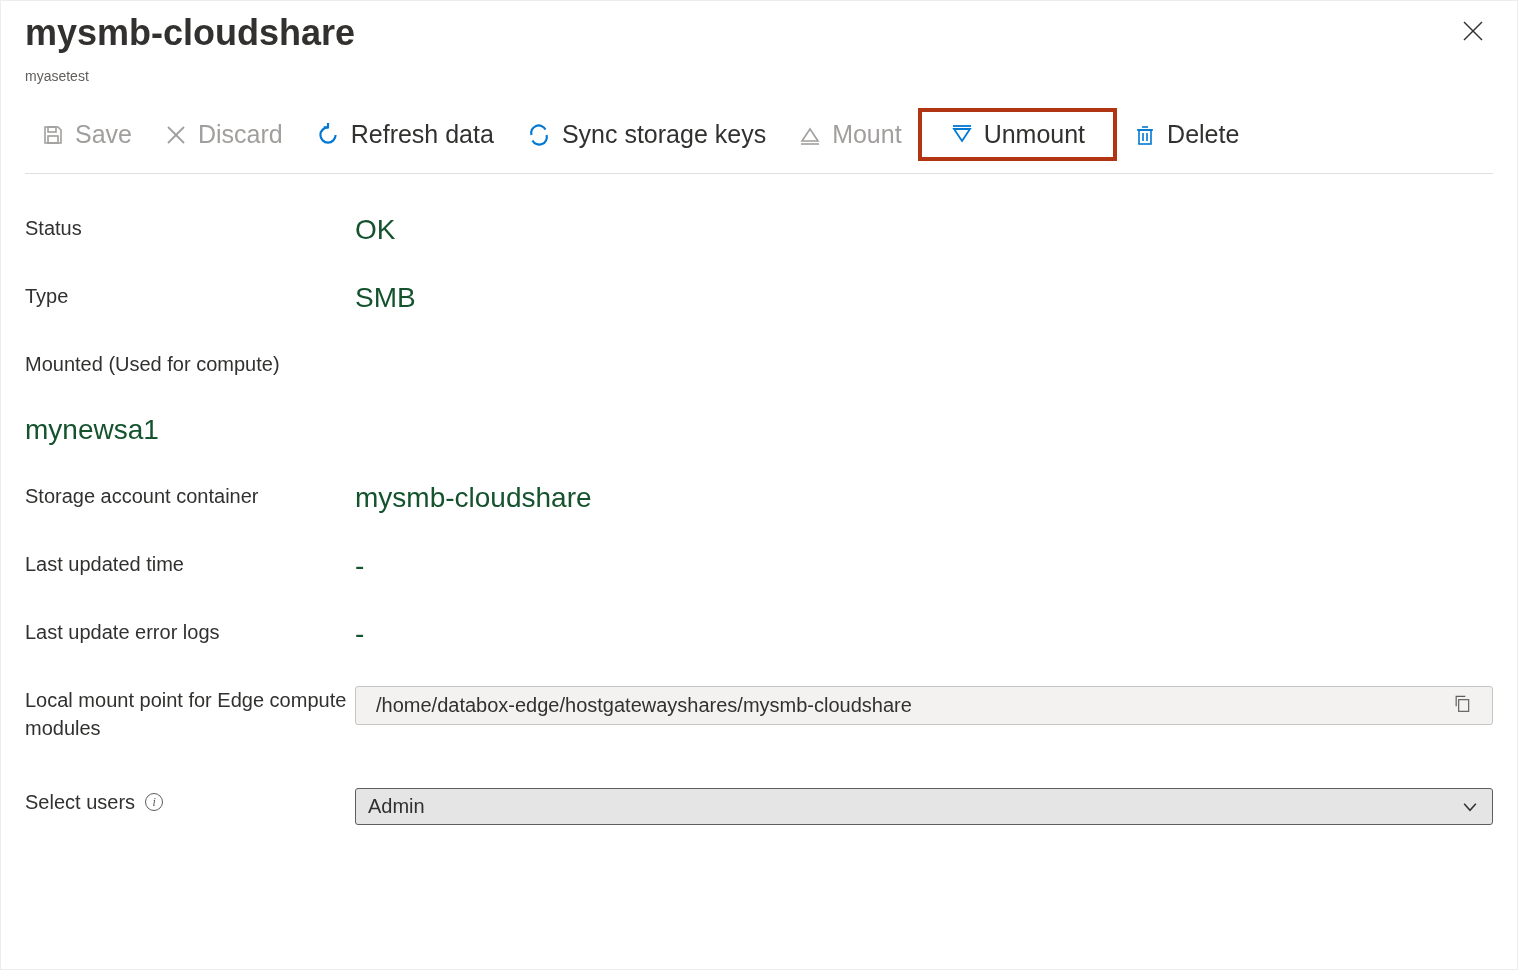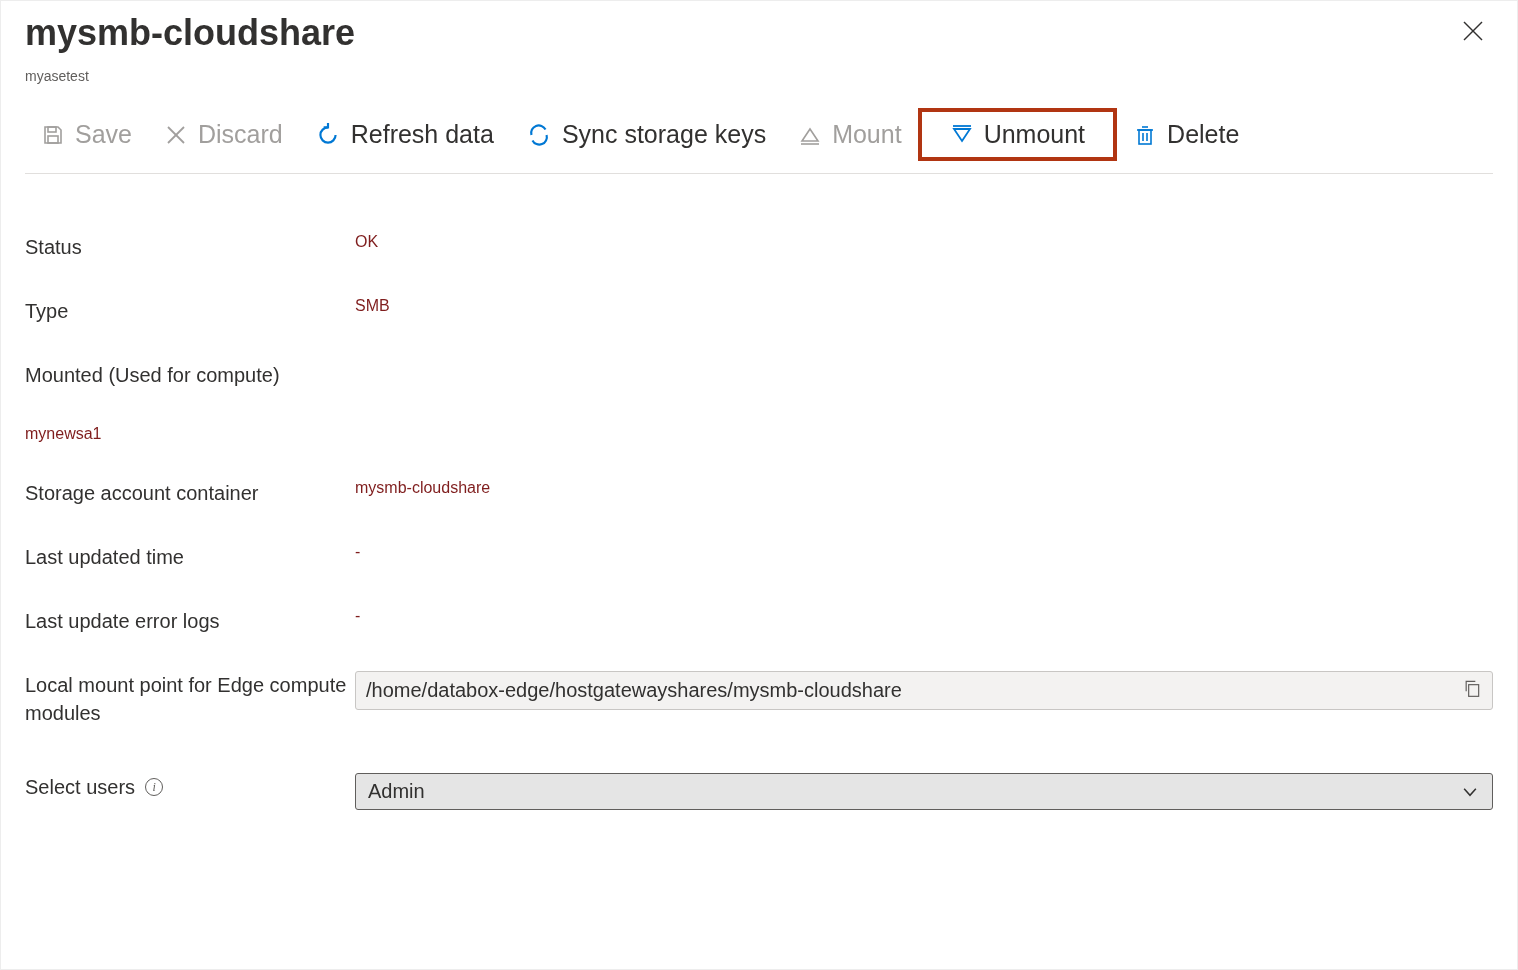--- a/index.html
+++ b/index.html
@@ -66,45 +66,44 @@
     padding: 2px 12px;
     display: flex; align-items:center;
   }
   .content {
     padding-top: 40px;
   }
   .row {
     display: flex;
     align-items: flex-start;
     margin-bottom: 36px;
-    margin-top: 19px;
   }
   .label-col {
     width: 330px;
     flex: 0 0 330px;
     font-size: 20px;
     color: #323130;
     display: flex;
     align-items: center;
     gap: 10px;
     line-height: 1.4;
   }
   .value-col {
     flex: 1;
-    font-size: 16px;
-    color: #7f1d1d;
+    font-size: 28px;
+    color: #14532d;
   }
   .mountpoint-box {
     flex: 1;
     display: flex;
     align-items: center;
     background: #f3f2f1;
     border: 1px solid #c8c6c4;
     border-radius: 3px;
-    padding: 6px 10px;
+    padding: 6px 20px;
     font-size: 20px;
     color: #323130;
   }
   .mountpoint-box .text { flex: 1; }
   .copy-icon { cursor: pointer; flex: 0 0 auto; }
   .select-box {
     flex: 1;
     display: flex;
     align-items: center;
     justify-content: space-between;

